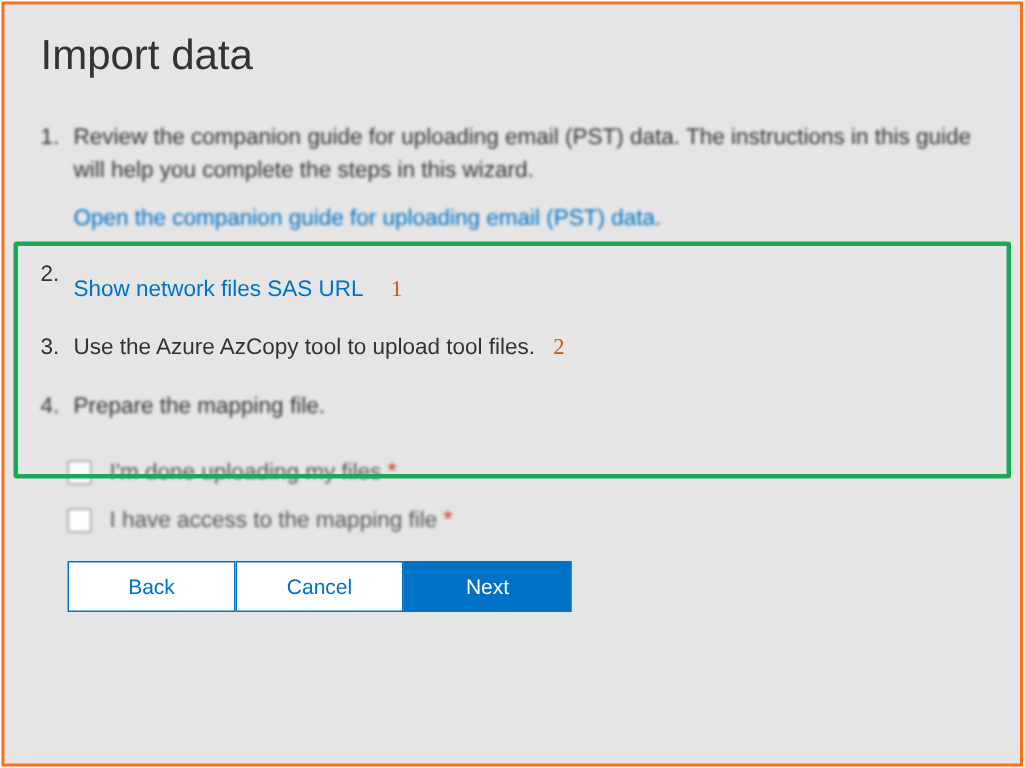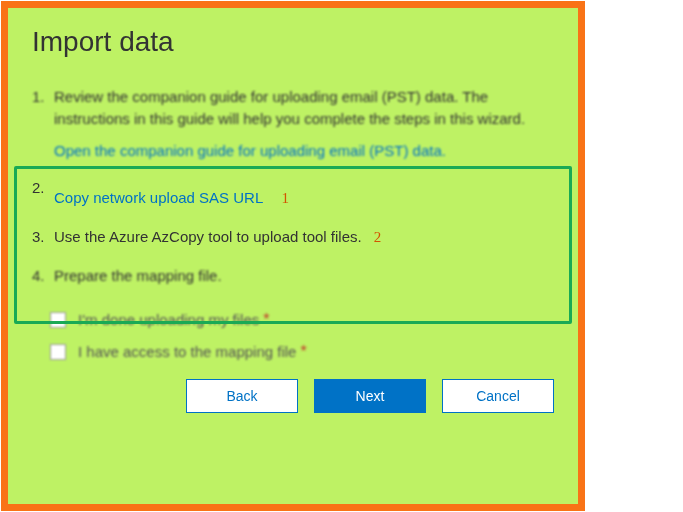--- a/index.html
+++ b/index.html
@@ -5,26 +5,26 @@
   * { box-sizing: border-box; }
   html, body { margin: 0; padding: 0; }
   body {
     font-family: "Segoe UI", Arial, sans-serif;
     background: #fff;
     width: 683px;
     height: 512px;
     position: relative;
   }
   .outer {
-    border: 7px solid #f97316;
-    width: 584px;
+    border: 2px solid #f97316;
+    width: 681px;
     height: 510px;
     margin: 1px;
     position: relative;
-    background: #bef264;
+    background: #e5e5e5;
   }
   .content {
     padding: 18px 24px 0 24px;
   }
   h1.title {
     font-weight: 300;
     font-size: 28px;
     color: #333;
     margin: 0 0 28px 0;
   }
@@ -98,23 +98,21 @@
     height: 16px;
     border: 1px solid #999;
     margin-right: 12px;
     flex-shrink: 0;
     background: #fff;
   }
   .cb-row .lbl { font-size: 15px; }
   .req { color: #c0392b; margin-left: 4px; }
   .buttons {
     display: flex;
-    gap: 16px;
     margin: 18px 0 0 18px;
-    justify-content: flex-end;
   }
   .btn {
     min-width: 112px;
     height: 34px;
     display: flex;
     align-items: center;
     justify-content: center;
     font-size: 14px;
     cursor: pointer;
     user-select: none;
@@ -142,21 +140,21 @@
 
     <ol class="steps">
 
       <li class="blur">
         <div class="step-body">Review the companion guide for uploading email (PST) data. The instructions in this guide will help you complete the steps in this wizard.</div>
         <div class="link">Open the companion guide for uploading email (PST) data.</div>
       </li>
 
       <li>
         <div class="step-link-row">
-          <span class="link">Copy network upload SAS URL</span>
+          <span class="link">Show network files SAS URL</span>
           <span class="annot">1</span>
         </div>
       </li>
 
       <li>
         <span class="step-body">Use the Azure AzCopy tool to upload tool files.</span>
         <span class="annot2">2</span>
       </li>
 
       <li class="blur">
@@ -173,20 +171,20 @@
       </div>
       <div class="cb-row">
         <div class="box"></div>
         <span class="lbl">I have access to the mapping file</span>
         <span class="req">*</span>
       </div>
     </div>
 
     <div class="buttons">
       <div class="btn btn-secondary">Back</div>
+      <div class="btn btn-secondary">Cancel</div>
       <div class="btn btn-primary">Next</div>
-      <div class="btn btn-secondary">Cancel</div>
     </div>
 
   </div>
 
   <div class="highlight-box"></div>
 </div>
 
 </body></html>

